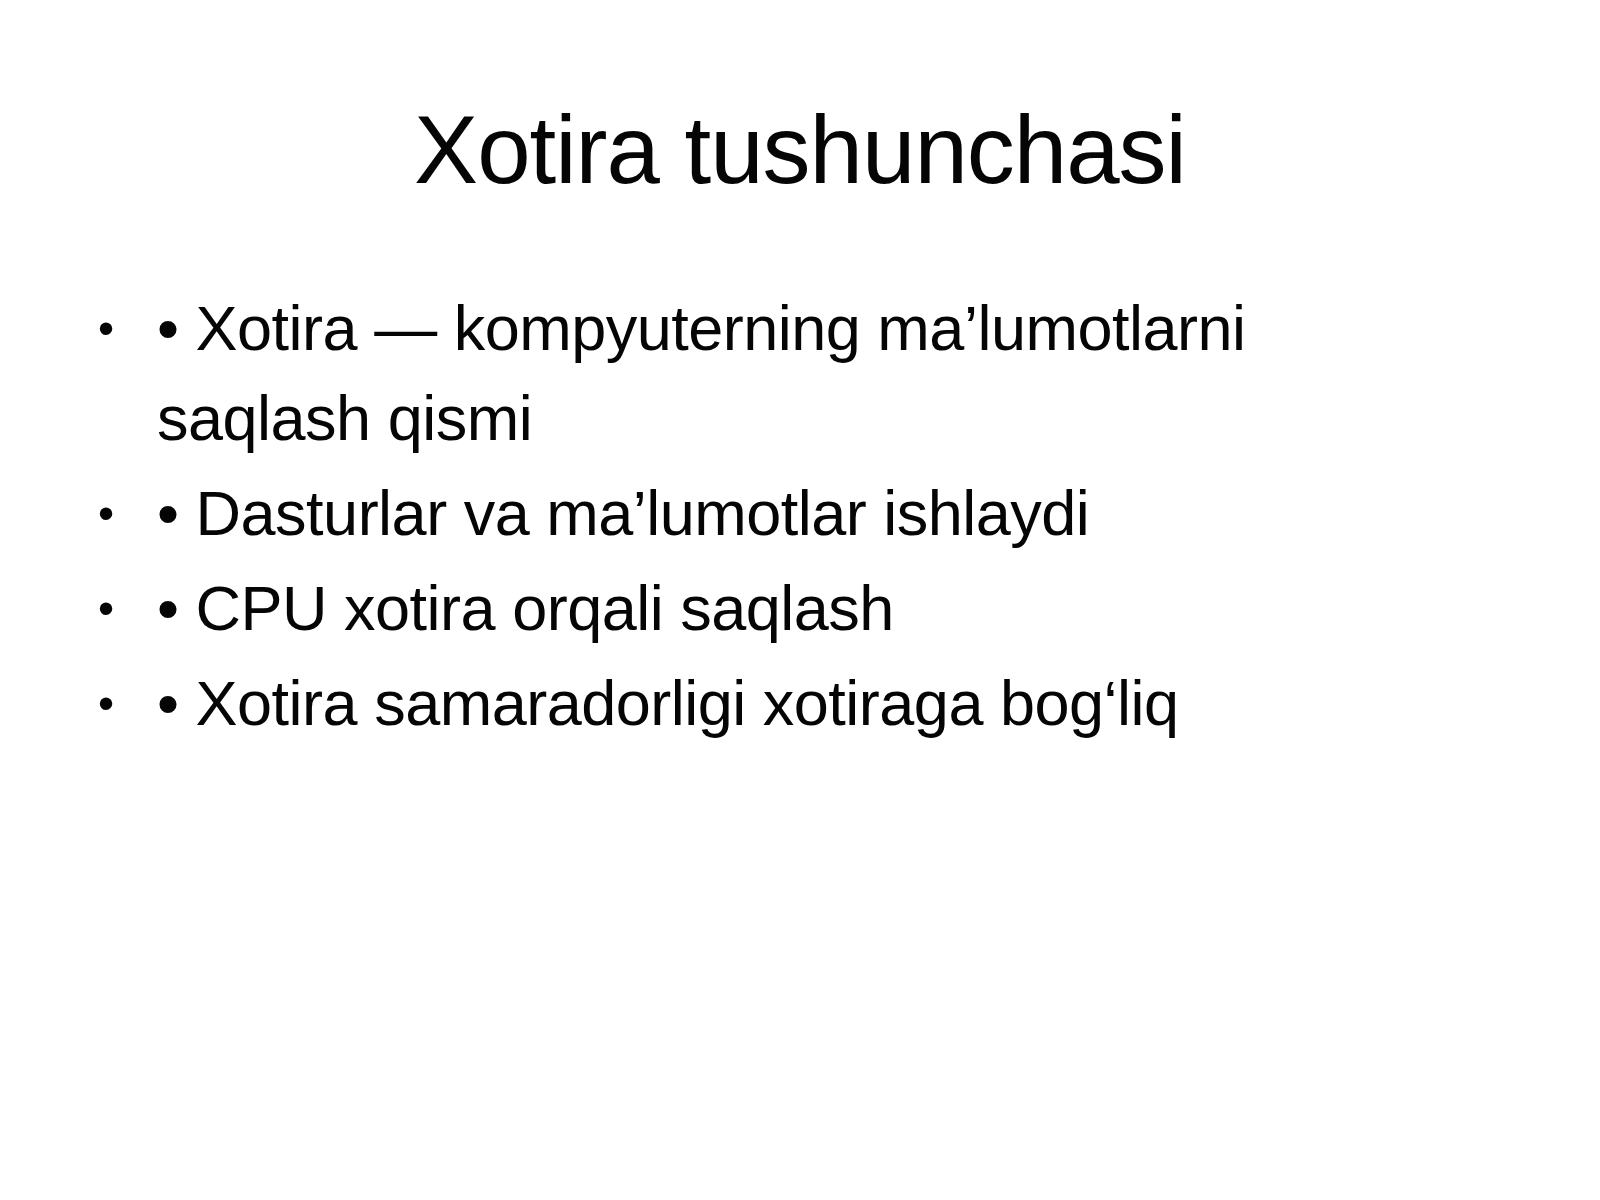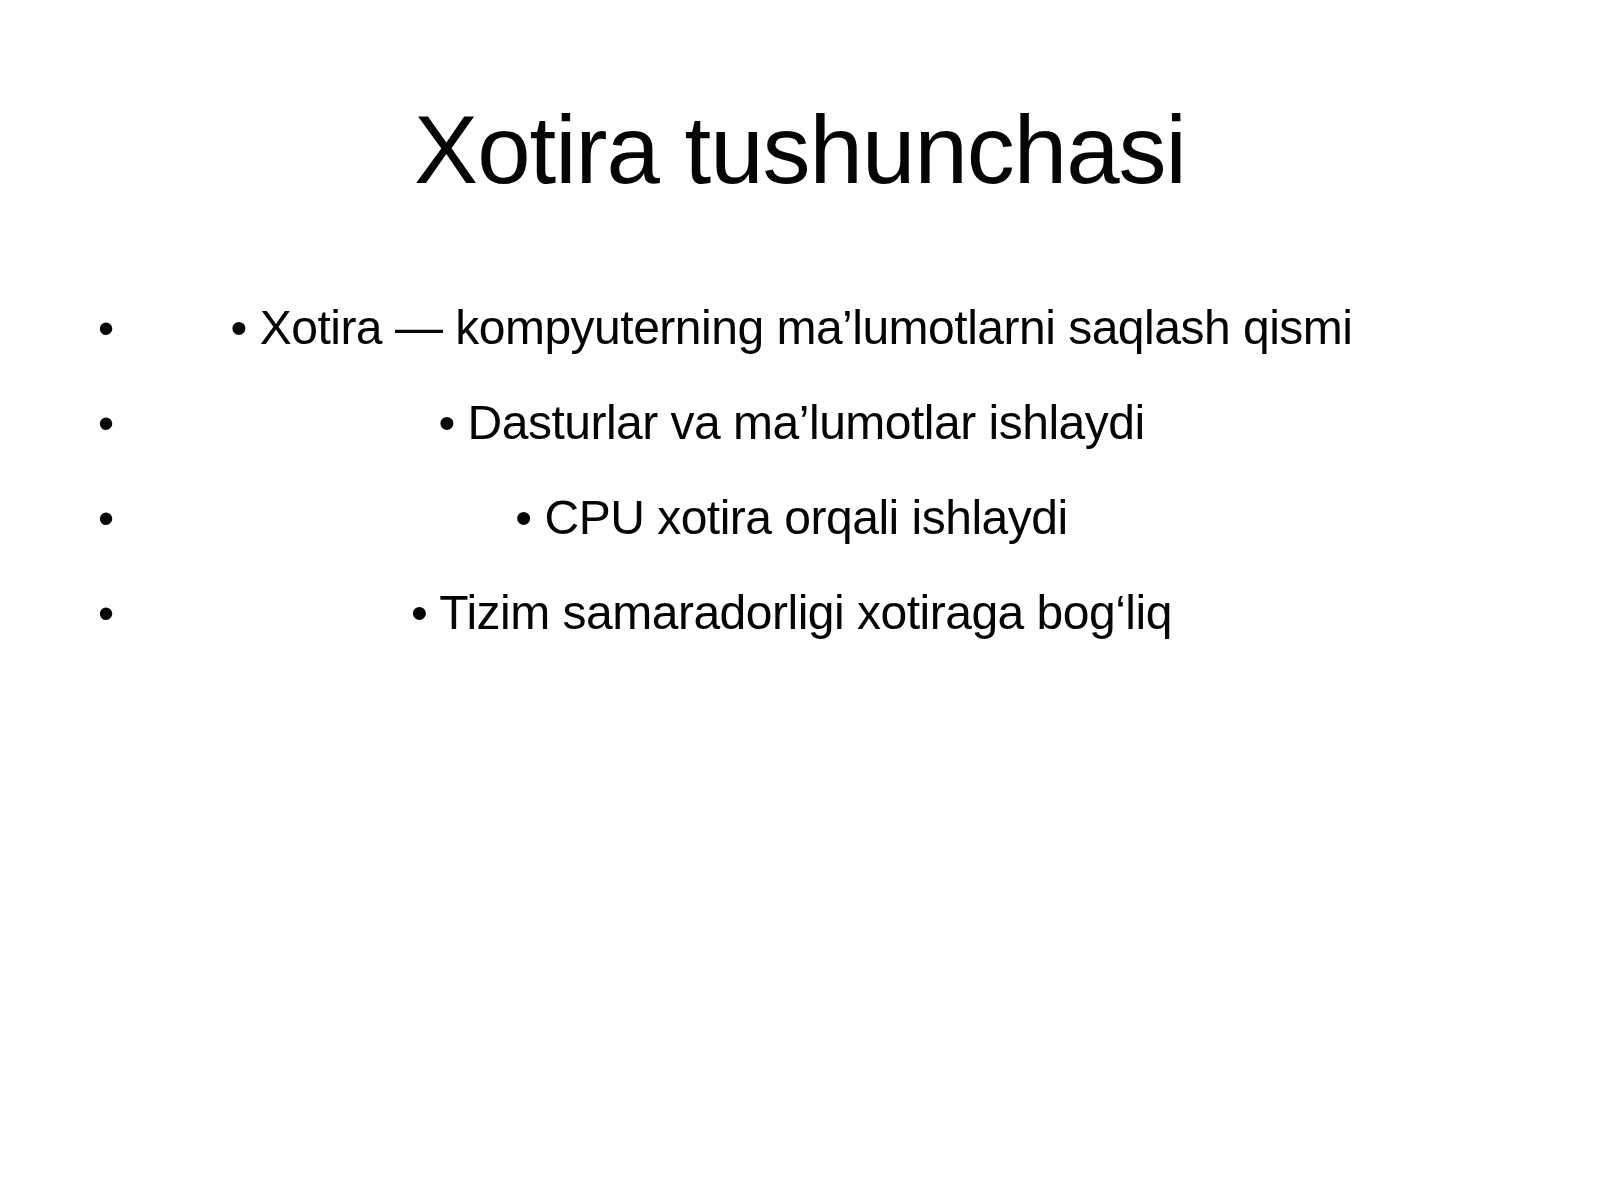--- a/index.html
+++ b/index.html
@@ -45,25 +45,24 @@
     align-items: start;
     margin: 0 0 5px 0;
   }
   .bullet-dot {
     font-size: 46px;
     line-height: 90px;
     padding-left: 2px;
     color: #050505;
   }
   .bullet-text {
-    font-size: 48px;
+    font-size: 63px;
     line-height: 90px;
     letter-spacing: -0.5px;
     color: #050505;
-    text-align: center;
   }
 </style>
 </head>
 <body>
 
 <div class="slide">
 
   <h1 class="slide-title">Xotira tushunchasi</h1>
 
   <ul class="bullet-list">
@@ -73,23 +72,23 @@
       <span class="bullet-text">• Xotira — kompyuterning ma’lumotlarni saqlash qismi</span>
     </li>
 
     <li class="bullet-item">
       <span class="bullet-dot">•</span>
       <span class="bullet-text">• Dasturlar va ma’lumotlar ishlaydi</span>
     </li>
 
     <li class="bullet-item">
       <span class="bullet-dot">•</span>
-      <span class="bullet-text">• CPU xotira orqali ishlaydi</span>
+      <span class="bullet-text">• CPU xotira orqali saqlash</span>
     </li>
 
     <li class="bullet-item">
       <span class="bullet-dot">•</span>
-      <span class="bullet-text">• Tizim samaradorligi xotiraga bog‘liq</span>
+      <span class="bullet-text">• Xotira samaradorligi xotiraga bog‘liq</span>
     </li>
 
   </ul>
 
 </div>
 
 </body></html>

